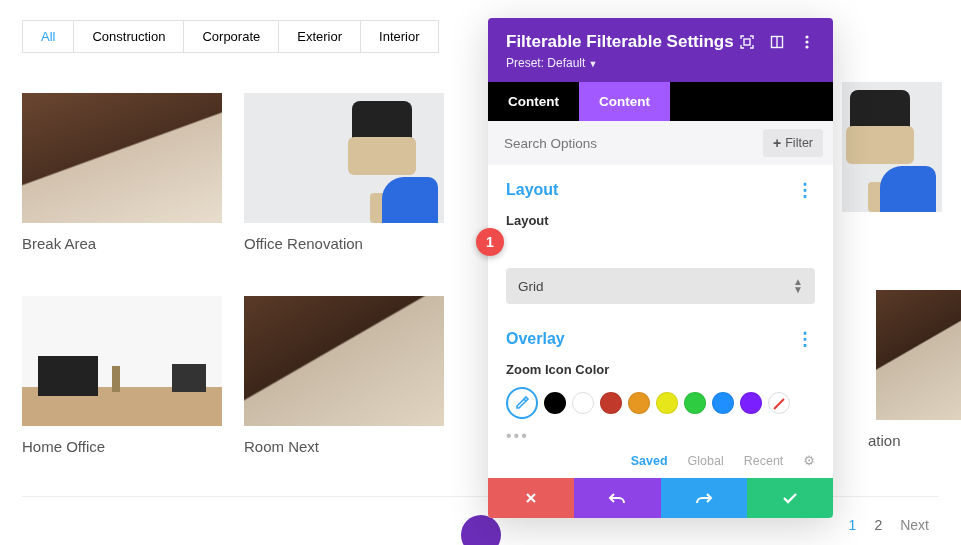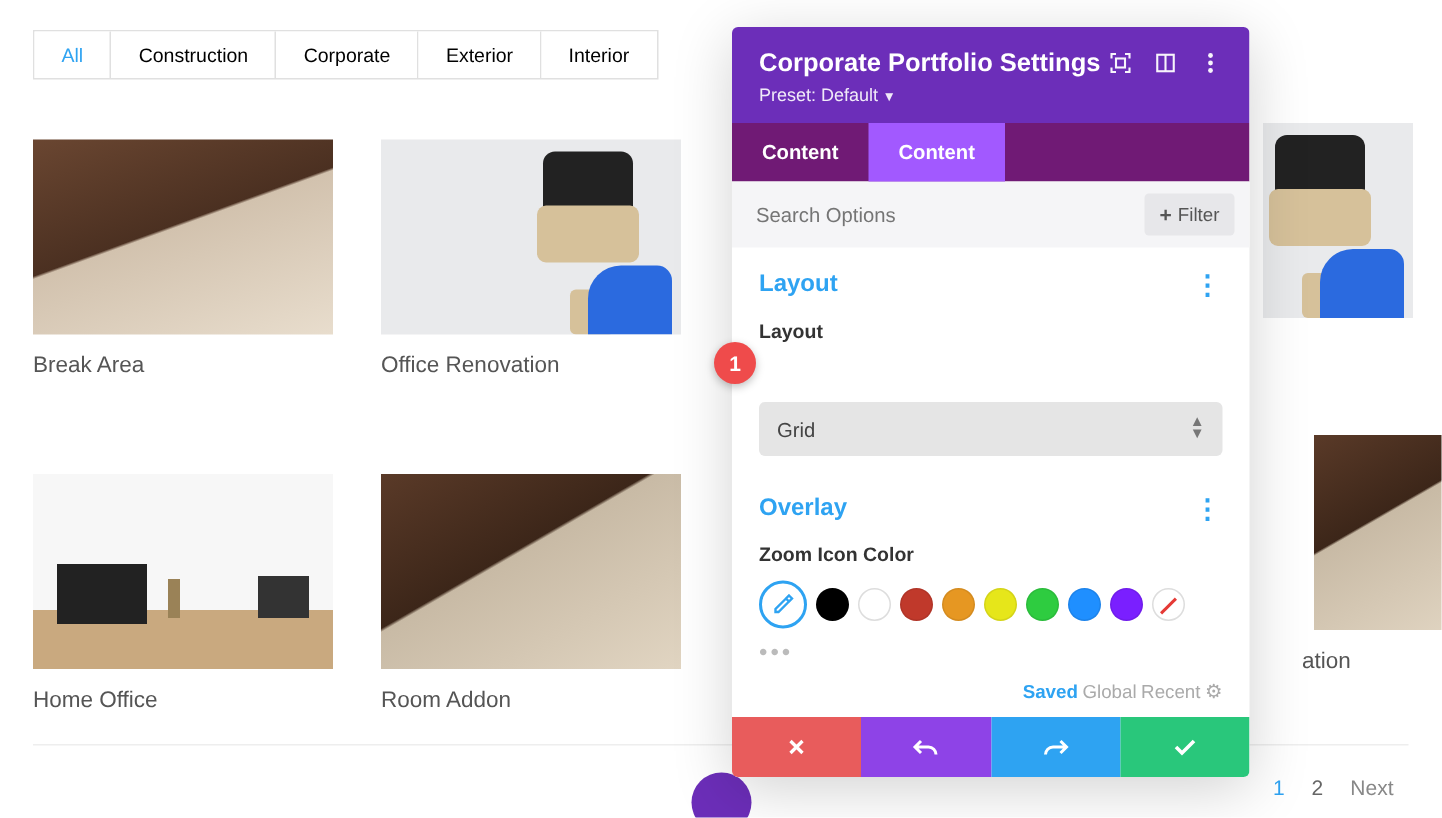--- a/index.html
+++ b/index.html
@@ -5,21 +5,21 @@
 * { box-sizing: border-box; margin: 0; padding: 0; }
 body { font-family: -apple-system, BlinkMacSystemFont, "Segoe UI", Arial, sans-serif; background: #fff; width: 961px; height: 545px; overflow: hidden; position: relative; }
 
 
 .page { padding: 20px 22px; }
 .filters { display: flex; border: 1px solid #e0e0e0; width: fit-content; }
 .filter-tab { padding: 8px 18px; font-size: 13px; color: #000000; border-right: 1px solid #e0e0e0; cursor: pointer; background: #fff; }
 .filter-tab:last-child { border-right: none; }
 .filter-tab.active { color: #2ea3f2; }
 
-.grid { display: flex; flex-wrap: wrap; gap: 32px; margin-top: 40px; }
+.grid { display: flex; flex-wrap: wrap; gap: 22px; margin-top: 40px; }
 .card { width: 200px; }
 .thumb { width: 200px; height: 130px; background: #d9d0c7; position: relative; overflow: hidden; }
 .caption { margin-top: 12px; font-size: 15px; color: #555; }
 
 
 .img-break { background: linear-gradient(160deg, #6a4631 0%, #4b3021 45%, #d2c2ae 46%, #e8ddcd 100%); }
 .img-brush { background: #e9eaec; }
 .img-brush::before { content:""; position:absolute; right:32px; top:8px; width:60px; height:42px; background:#222; border-radius:8px 8px 4px 4px; }
 .img-brush::after  { content:""; position:absolute; right:28px; top:44px; width:68px; height:38px; background:#d6c19a; border-radius:6px; }
 .brush-hand { position:absolute; right:6px; bottom:0; width:56px; height:46px; background:#2b6adf; border-radius:22px 10px 0 0; }
@@ -44,21 +44,21 @@
 
 
 .panel { position:absolute; left:488px; top:18px; width:345px; background:#fff; border-radius:4px; box-shadow:0 8px 40px rgba(0,0,0,0.18); overflow:hidden; }
 .panel-head { background:#6c2eb9; color:#fff; padding:14px 18px 12px; }
 .panel-title { font-size:17px; font-weight:600; display:inline-block; }
 .panel-sub { font-size:12px; opacity:.9; margin-top:4px; }
 .panel-sub .chev { font-size:9px; margin-left:3px; }
 .head-icons { float:right; display:flex; gap:14px; align-items:center; margin-top:2px; }
 .hicon { width:16px; height:16px; display:flex; align-items:center; justify-content:center; opacity:.95; cursor:pointer; }
 
-.tabs { display:flex; background:#701a75; }
+.tabs { display:flex; background:#000000; }
 .ptab { flex:0 0 auto; padding:12px 20px; font-size:13.5px; font-weight:600; color:#fff; cursor:pointer; }
 .ptab.content { background:transparent; }
 .ptab.design { background:#a259ff; }
 .ptab.advanced { background:transparent; }
 
 .searchbar { background:#f5f5f7; display:flex; align-items:center; padding:0 10px 0 16px; height:44px; }
 .search-input { flex:1; border:none; background:transparent; font-size:13.5px; color:#888; outline:none; }
 .filter-btn { background:#e7e7ea; border-radius:3px; padding:6px 10px; font-size:12.5px; color:#555; display:flex; align-items:center; gap:4px; cursor:pointer; }
 
 .panel-body { padding: 16px 18px 10px; }
@@ -72,21 +72,21 @@
 
 .swatches { display:flex; gap:6px; align-items:center; margin-top:10px; }
 .swatch { width:22px; height:22px; border-radius:50%; cursor:pointer; border:1px solid rgba(0,0,0,0.08); }
 .swatch.dropper { border:2px solid #2ea3f2; width:32px; height:32px; display:flex; align-items:center; justify-content:center; background:#fff; }
 .swatch.white { background:#fff; border:1px solid #ddd; }
 .swatch.none { background:#fff; border:1px solid #ddd; position:relative; }
 .swatch.none::after { content:""; position:absolute; left:3px; right:3px; top:50%; height:2px; background:#e53935; transform:rotate(-45deg); }
 
 .dots3 { color:#bbb; font-size:16px; letter-spacing:2px; margin-top:8px; }
 
-.presetline { display:flex; gap:3px; font-size:12.5px; margin-top:8px; justify-content:flex-end; align-items:center; }
+.presetline { display:flex; gap:20px; font-size:12.5px; margin-top:8px; justify-content:flex-end; align-items:center; }
 .presetline .saved { color:#2ea3f2; font-weight:600; }
 .presetline .muted { color:#aaa; }
 .gear { color:#aaa; font-size:13px; }
 
 .panel-footer { display:flex; height:40px; }
 .fbtn { flex:1; display:flex; align-items:center; justify-content:center; color:#fff; font-size:15px; cursor:pointer; }
 .fbtn.close { background:#e85c5c; }
 .fbtn.undo  { background:#8e43e7; }
 .fbtn.redo  { background:#2ea3f2; }
 .fbtn.save  { background:#29c77b; }
@@ -131,21 +131,21 @@
 
     <div style="width:100%"></div>
     <div class="card">
       <div class="thumb img-office">
           <div class="bottle"></div>
         </div>
       <div class="caption">Home Office</div>
     </div>
     <div class="card">
       <div class="thumb img-room"></div>
-      <div class="caption">Room Addon</div>
+      <div class="caption">Room Next</div>
     </div>
   </div>
 </div>
 
 <div class="card-right-top">
   <div class="thumb img-brush">
     <div class="brush-handle"></div>
       <div class="brush-hand"></div>
   </div>
 </div>
@@ -159,21 +159,21 @@
 <div class="pagination">
   <span class="page-num active">1</span>
   <span class="page-num">2</span>
   <span class="page-next">Next</span>
 </div>
 
 <div class="fab"></div>
 
 <div class="panel">
   <div class="panel-head">
-    <span class="panel-title">Corporate Portfolio Settings</span>
+    <span class="panel-title">Filterable Filterable Settings</span>
     <span class="head-icons">
       <span class="hicon">
         <svg width="14" height="14" viewBox="0 0 14 14" stroke="#fff" stroke-width="1.4" fill="none">
             <rect x="4" y="4" width="6" height="6"></rect>
             <path d="M1 4V1h3M13 4V1h-3M1 10v3h3M13 10v3h-3"></path>
           </svg>
       </span>
       <span class="hicon">
         <svg width="14" height="14" viewBox="0 0 14 14" stroke="#fff" stroke-width="1.4" fill="none">
             <rect x="1.5" y="1.5" width="11" height="11"></rect>

